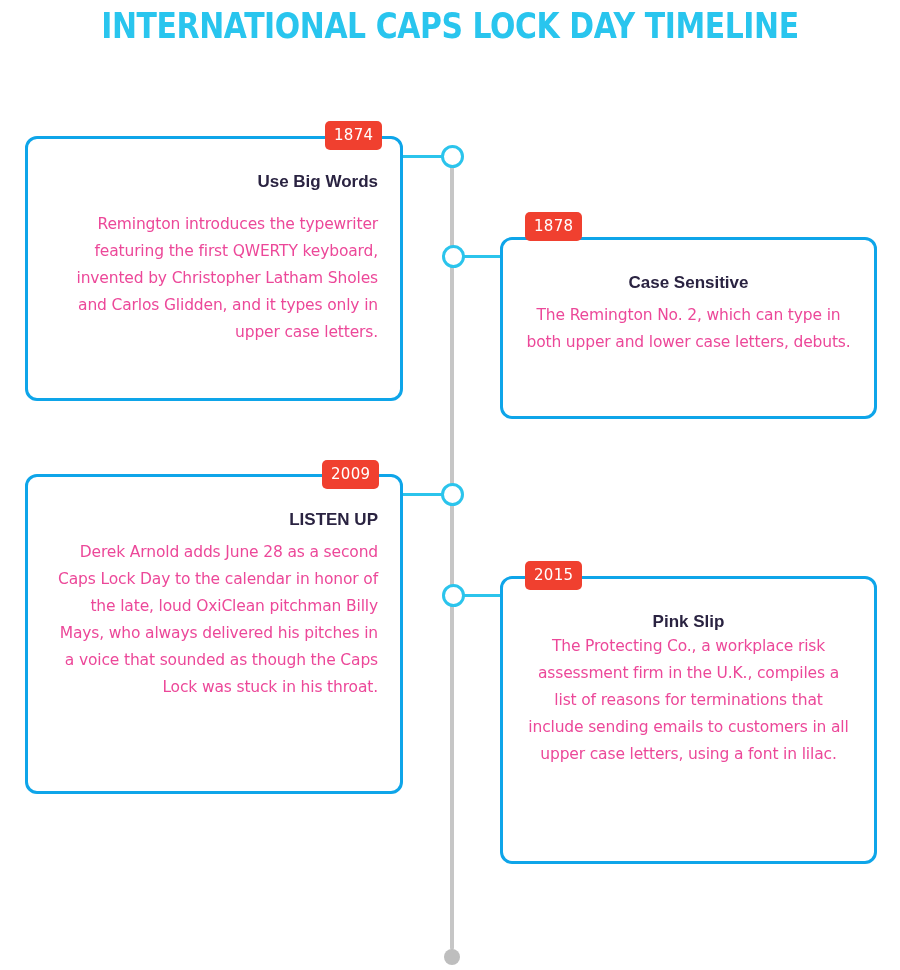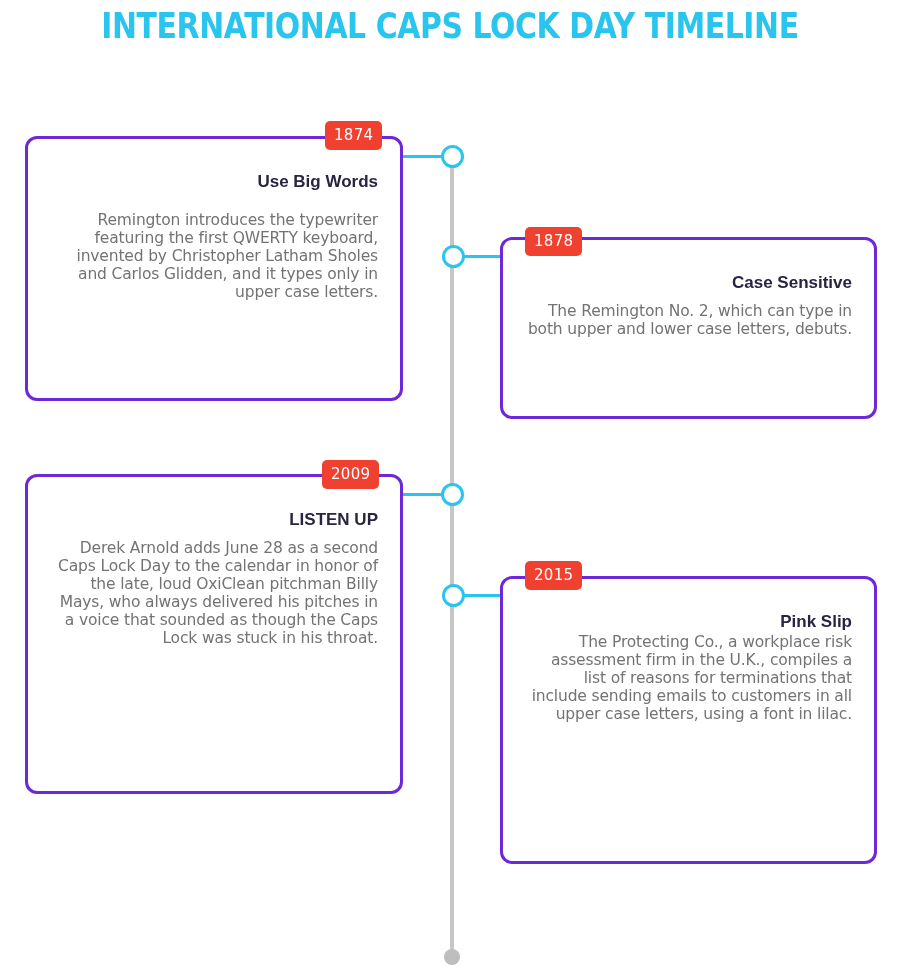--- a/index.html
+++ b/index.html
@@ -68,45 +68,45 @@
   
   .connector {
     position: absolute;
     height: 3px;
     background: #2BC4EC;
   }
 
   
   .card {
     position: absolute;
-    border: 3px solid #6d28d9;
+    border: 3px solid #0ea5e9;
     border-radius: 12px;
     background: #ffffff;
     box-sizing: border-box;
   }
   .card-inner {
     padding: 0 22px;
   }
   .card-heading {
     color: #2A2341;
     font-size: 17px;
     font-weight: bold;
     line-height: 22px;
     margin: 0;
   }
   .card-body {
-    color: #737373;
+    color: #ec4899;
     font-family: "DejaVu Sans", sans-serif;
     font-size: 15.5px;
-    line-height: 18px;
+    line-height: 27px;
     margin: 0;
     letter-spacing: -0.15px;
   }
   .align-right .card-inner { text-align: right; }
-  .align-left  .card-inner { text-align: right; }
+  .align-left  .card-inner { text-align: center; }
 
   
   .year-badge {
     position: absolute;
     height: 29px;
     min-width: 54px;
     padding: 0 9px;
     background: #F0402F;
     border-radius: 5px;
     color: #ffffff;
@@ -140,21 +140,21 @@
 
 <div class="connector" style="left:463px; top:255px; width:40px;"></div>
 <div class="node" style="left:442px; top:245px;"></div>
 
 <div class="card align-left" style="left:500px; top:237px; width:377px; height:182px;">
   <div class="card-inner">
     <p class="card-heading" style="margin-top:32px;">Case Sensitive</p>
     <p class="card-body" style="margin-top:8px;">The Remington No. 2, which can type in both upper and lower case letters, debuts.</p>
   </div>
 </div>
-<div class="year-badge" style="left:525px; top:227px;">1878</div>
+<div class="year-badge" style="left:525px; top:212px;">1878</div>
 
 <div class="connector" style="left:400px; top:493px; width:42px;"></div>
 <div class="node" style="left:441px; top:483px;"></div>
 
 <div class="card align-right" style="left:25px; top:474px; width:378px; height:320px;">
   <div class="card-inner">
     <p class="card-heading" style="margin-top:32px;">LISTEN UP</p>
     <p class="card-body" style="margin-top:8px;">Derek Arnold adds June 28 as a second Caps Lock Day to the calendar in honor of the late, loud OxiClean pitchman Billy Mays, who always delivered his pitches in a voice that sounded as though the Caps Lock was stuck in his throat.</p>
   </div>
 </div>

